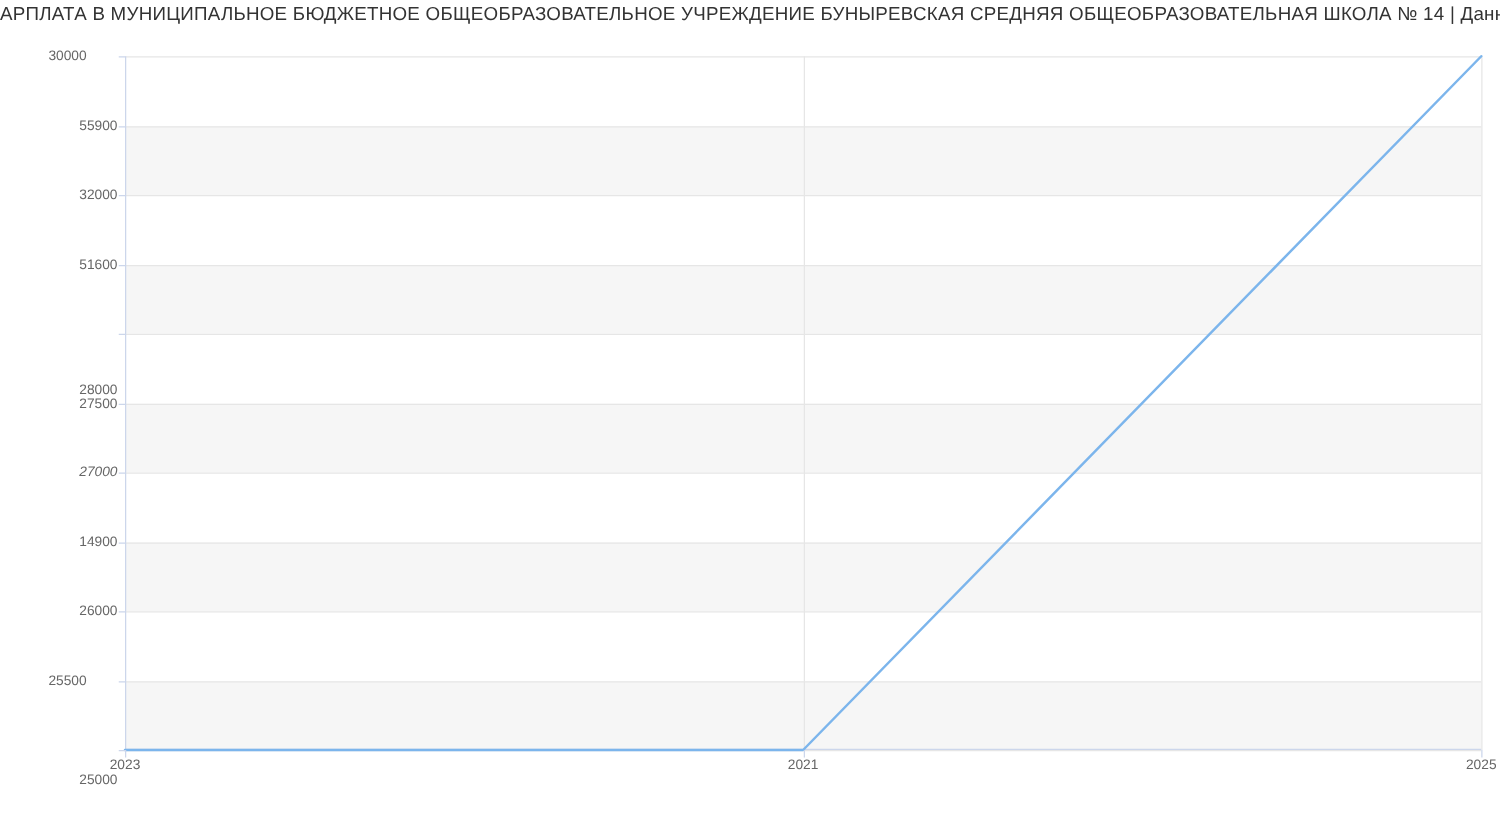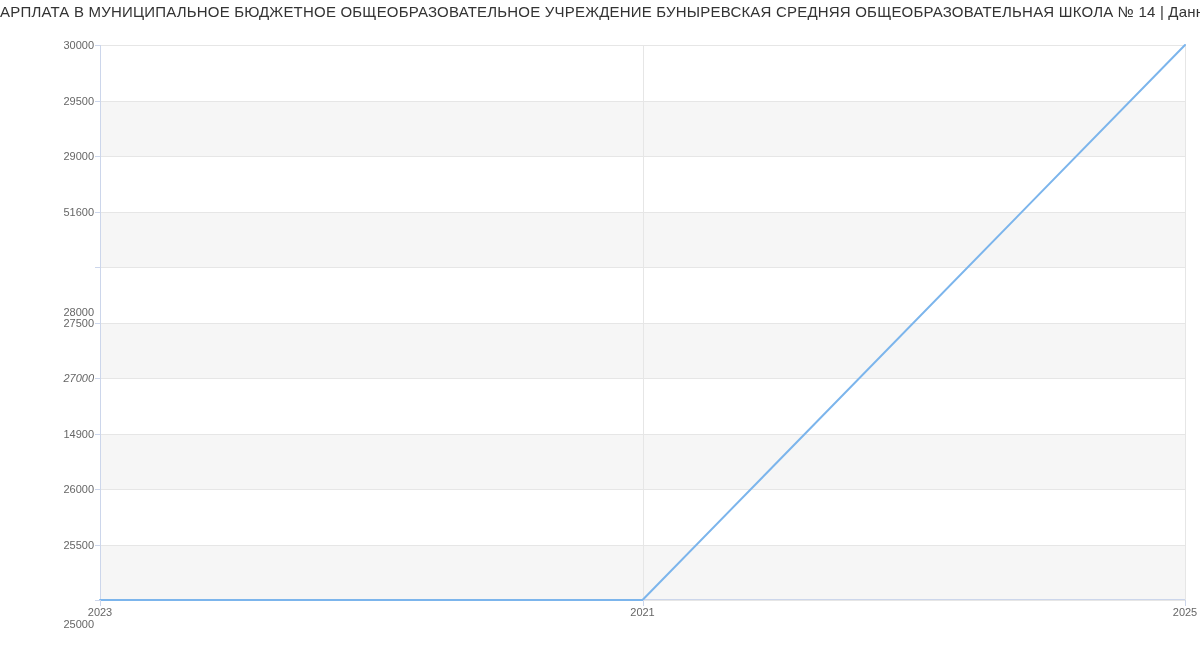--- a/index.html
+++ b/index.html
@@ -144,30 +144,30 @@
       </div>
     <div class="axis-line-y"></div>
     <div class="axis-line-x"></div>
     <svg class="line">
       <polyline id="poly" fill="none" stroke-width="2" stroke-linejoin="round" stroke-linecap="round" points="0,555 542.5,555 1085,0" stroke="#7cb5ec"></polyline>
     </svg>
   </div>
 
   <div id="ylabels">
       <div class="y-label" style="top: 600px; margin-top: 24px;">25000</div>
-      <div class="y-label" style="top: 544.5px;">25500</div>
+      <div class="y-label" style="top: 544.5px; text-align: center;">25500</div>
       <div class="y-label" style="top: 489px;">26000</div>
       <div class="y-label" style="top: 433.5px;">14900</div>
       <div class="y-label" style="top: 378px; font-style: italic;">27000</div>
       <div class="y-label" style="top: 322.5px;">27500</div>
       <div class="y-label" style="top: 267px; margin-top: 45px;">28000</div>
       <div class="y-label" style="top: 211.5px;">51600</div>
-      <div class="y-label" style="top: 156px;">29000</div>
-      <div class="y-label" style="top: 100.5px;">29500</div>
-      <div class="y-label" style="top: 45px;">30000</div>
+      <div class="y-label" style="top: 156px;">32000</div>
+      <div class="y-label" style="top: 100.5px;">55900</div>
+      <div class="y-label" style="top: 45px; text-align: center;">30000</div>
     </div>
   <div id="xlabels">
       <div class="x-label" style="left: 100px;">2023</div>
       <div class="x-label" style="left: 642.5px;">2021</div>
       <div class="x-label" style="left: 1185px;">2025</div>
     </div>
   <div id="yticks">
       <div class="y-tick" style="top: 600px;"></div>
       <div class="y-tick" style="top: 544.5px;"></div>
       <div class="y-tick" style="top: 489px;"></div>

